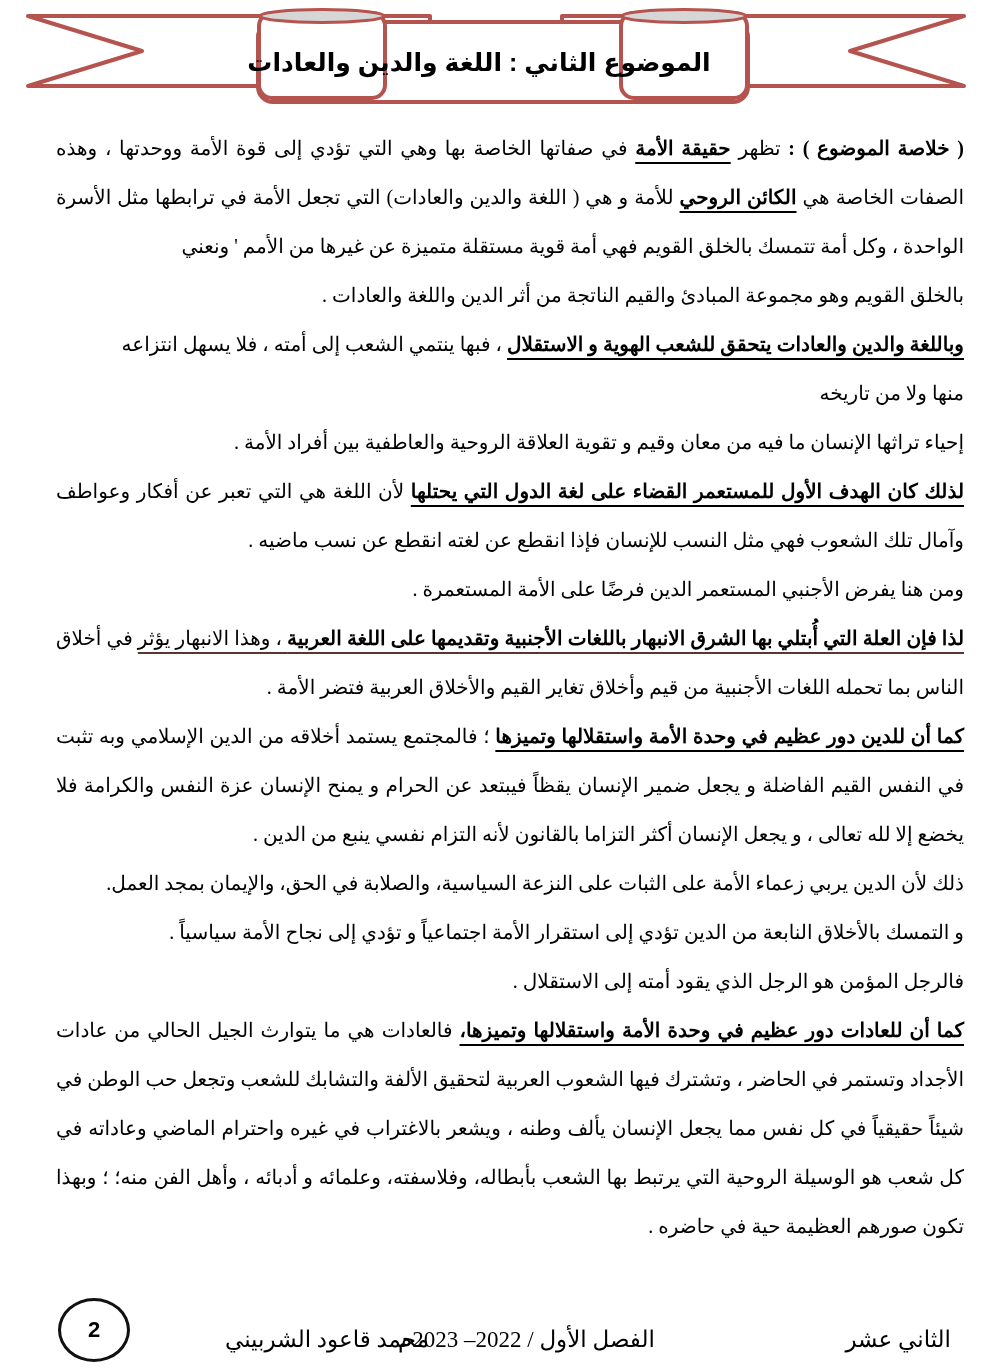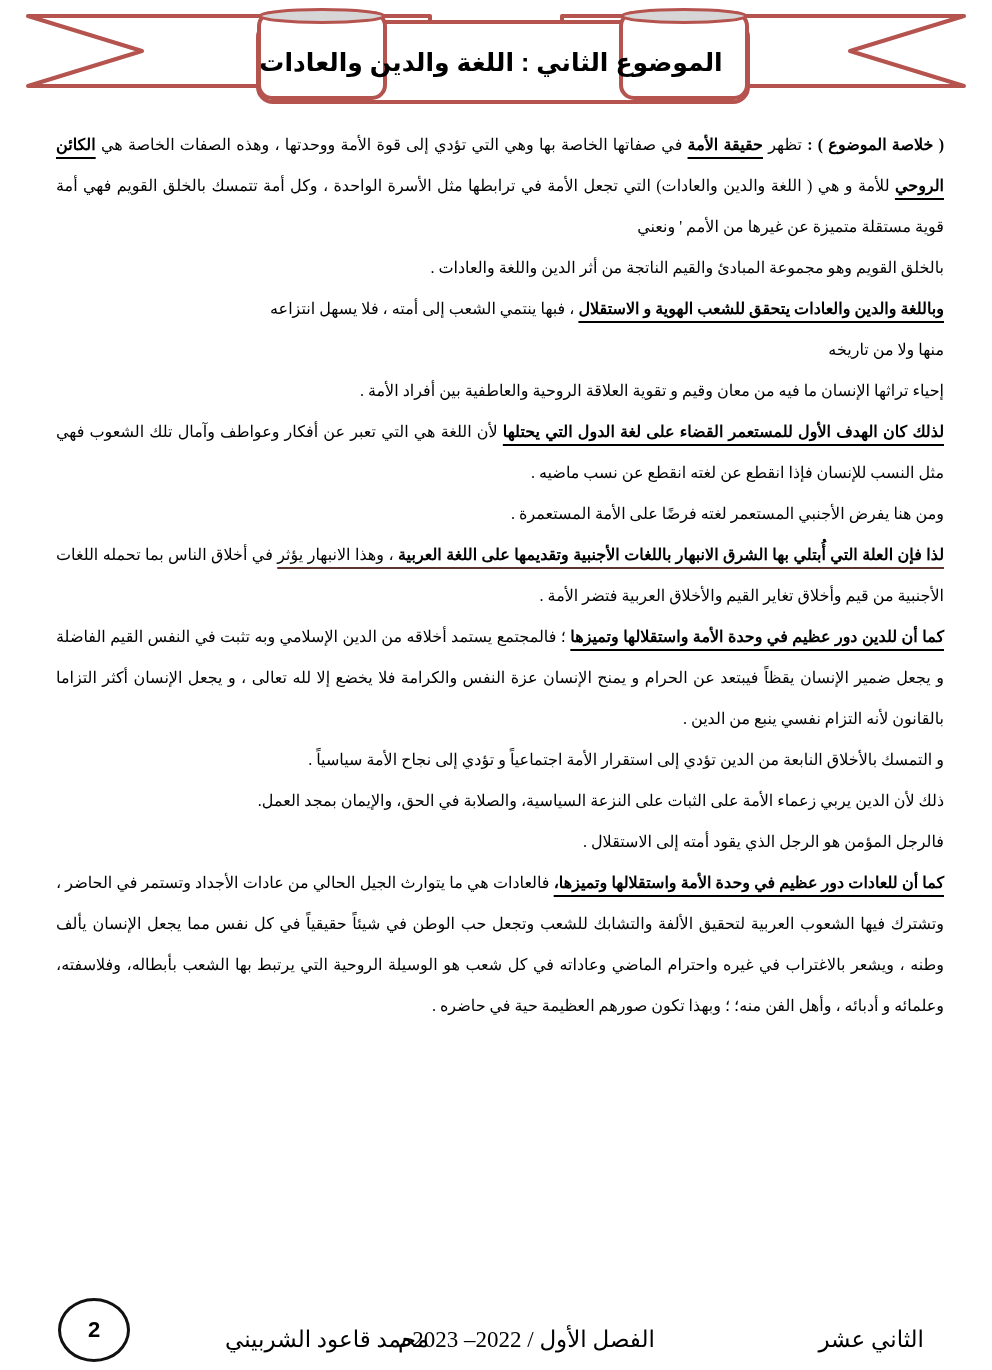--- a/index.html
+++ b/index.html
@@ -9,30 +9,30 @@
     background:#ffffff;
     overflow:hidden;
     font-family:"Liberation Serif","DejaVu Serif",serif;
     color:#000;
     direction:rtl;
   }
   
   .banner{position:relative;width:992px;height:110px;}
   .banner svg{position:absolute;top:0;right:0;}
   .banner-title{
-    position:absolute;top:24px;right:246px;width:510px;height:76px;
+    position:absolute;top:24px;right:258px;width:510px;height:76px;
     display:flex;align-items:center;justify-content:center;
     font-weight:bold;font-size:25px;color:#000;
     font-family:"Liberation Sans","DejaVu Sans",sans-serif;
   }
   
   .body-text{
-    padding:14px 48px 0 56px;
-    font-size:16px;
-    line-height:41px;
+    padding:14px 28px 0 56px;
+    font-size:20px;
+    line-height:49px;
   }
   .para{margin:0;}
   .para.justify{text-align:justify;}
   .para.center{text-align:right;}
   .b{font-weight:bold;}
   .u{
     text-decoration-line:underline;
     text-decoration-thickness:2px;
     text-underline-offset:7px;
     text-decoration-color:#000;
@@ -44,21 +44,21 @@
     width:66px;height:58px;
     border:3px solid #111;border-radius:50%;
     display:flex;align-items:center;justify-content:center;
     font-weight:bold;font-size:22px;
     font-family:"Liberation Sans","DejaVu Sans",sans-serif;
   }
   .footer-item{
     position:absolute;top:1326px;
     font-weight:normal;font-size:23px;white-space:nowrap;
   }
-  .footer-grade{right:68px;}
+  .footer-grade{right:41px;}
   .footer-term{left:398px;}
   .footer-author{left:225px;}
 </style>
 </head>
 <body>
 
 <div class="page">
 
   <div class="banner">
     <svg width="992" height="110" viewBox="0 0 992 110">
@@ -78,25 +78,25 @@
     <div class="banner-title">الموضوع الثاني : اللغة والدين والعادات</div>
   </div>
 
   <div class="body-text">
       <p class="para justify"><span class="b">( خلاصة الموضوع ) :  </span><span>تظهر </span><span class="b u">حقيقة الأمة</span><span> في صفاتها الخاصة بها وهي التي تؤدي إلى قوة الأمة ووحدتها ، وهذه الصفات الخاصة هي </span><span class="b u">الكائن الروحي</span><span> للأمة  و  هي ( اللغة والدين والعادات) التي تجعل الأمة في ترابطها مثل الأسرة الواحدة   ،  وكل أمة تتمسك بالخلق القويم فهي أمة قوية مستقلة متميزة عن غيرها من الأمم ' ونعني</span></p>
       <p class="para center"><span>بالخلق القويم وهو مجموعة  المبادئ والقيم الناتجة  من أثر الدين واللغة والعادات .</span></p>
       <p class="para justify"><span class="b u">وباللغة والدين والعادات يتحقق للشعب  الهوية و الاستقلال</span><span>  ، فبها  ينتمي الشعب إلى أمته ، فلا يسهل انتزاعه</span></p>
       <p class="para center"><span>منها ولا من تاريخه</span></p>
       <p class="para center"><span>إحياء تراثها الإنسان ما فيه من معان وقيم  و  تقوية العلاقة الروحية والعاطفية بين أفراد الأمة .</span></p>
       <p class="para justify"><span class="b u">لذلك كان الهدف الأول للمستعمر القضاء على لغة الدول التي يحتلها</span><span> لأن اللغة هي التي تعبر عن أفكار وعواطف وآمال تلك الشعوب فهي مثل النسب للإنسان فإذا انقطع عن لغته انقطع عن نسب ماضيه .</span></p>
-      <p class="para center"><span>ومن هنا يفرض الأجنبي المستعمر لغته فرضًا على الأمة المستعمرة  .</span></p>
+      <p class="para center"><span>ومن هنا يفرض الأجنبي المستعمر الدين فرضًا على الأمة المستعمرة  .</span></p>
       <p class="para justify"><span class="b u ru">لذا فإن العلة التي أُبتلي بها الشرق  الانبهار  باللغات الأجنبية وتقديمها على اللغة العربية</span><span class="u ru"> ، وهذا الانبهار يؤثر</span><span> في أخلاق الناس بما تحمله اللغات الأجنبية من قيم وأخلاق تغاير القيم والأخلاق العربية فتضر الأمة .</span></p>
       <p class="para justify"><span class="b u">كما أن للدين دور عظيم في وحدة الأمة واستقلالها وتميزها</span><span> ؛ فالمجتمع  يستمد أخلاقه من الدين الإسلامي وبه تثبت في النفس القيم الفاضلة و يجعل ضمير الإنسان يقظاً فيبتعد عن الحرام و يمنح الإنسان عزة النفس والكرامة فلا يخضع إلا لله تعالى ، و يجعل الإنسان أكثر التزاما بالقانون لأنه التزام نفسي ينبع من الدين .</span></p>
+      <p class="para justify"><span>ذلك لأن الدين يربي زعماء الأمة على الثبات على النزعة السياسية، والصلابة في الحق، والإيمان بمجد العمل.</span></p>
       <p class="para center"><span>و التمسك بالأخلاق النابعة من الدين تؤدي إلى استقرار الأمة اجتماعياً و تؤدي إلى نجاح الأمة سياسياً .</span></p>
-      <p class="para justify"><span>ذلك لأن الدين يربي زعماء الأمة على الثبات على النزعة السياسية، والصلابة في الحق، والإيمان بمجد العمل.</span></p>
       <p class="para center"><span>فالرجل المؤمن هو الرجل الذي يقود أمته إلى الاستقلال .</span></p>
       <p class="para justify"><span class="b u">كما أن للعادات دور عظيم في وحدة الأمة واستقلالها وتميزها،</span><span>  فالعادات هي  ما يتوارث الجيل الحالي من عادات الأجداد  وتستمر في الحاضر ، وتشترك فيها الشعوب العربية  لتحقيق الألفة والتشابك للشعب وتجعل حب  الوطن في   شيئاً حقيقياً في كل نفس   مما يجعل الإنسان يألف وطنه ، ويشعر بالاغتراب في غيره واحترام الماضي وعاداته  في كل شعب  هو الوسيلة الروحية التي  يرتبط  بها الشعب بأبطاله، وفلاسفته، وعلمائه و أدبائه ، وأهل الفن منه؛ ؛ وبهذا تكون صورهم العظيمة حية  في حاضره   .</span></p>
     </div>
 
   <div class="page-number-badge">2</div>
   <div class="footer-item footer-author">محمد قاعود الشربيني</div>
   <div class="footer-item footer-term">الفصل الأول  / 2022– 2023م</div>
   <div class="footer-item footer-grade">الثاني عشر</div>
 
 </div>

